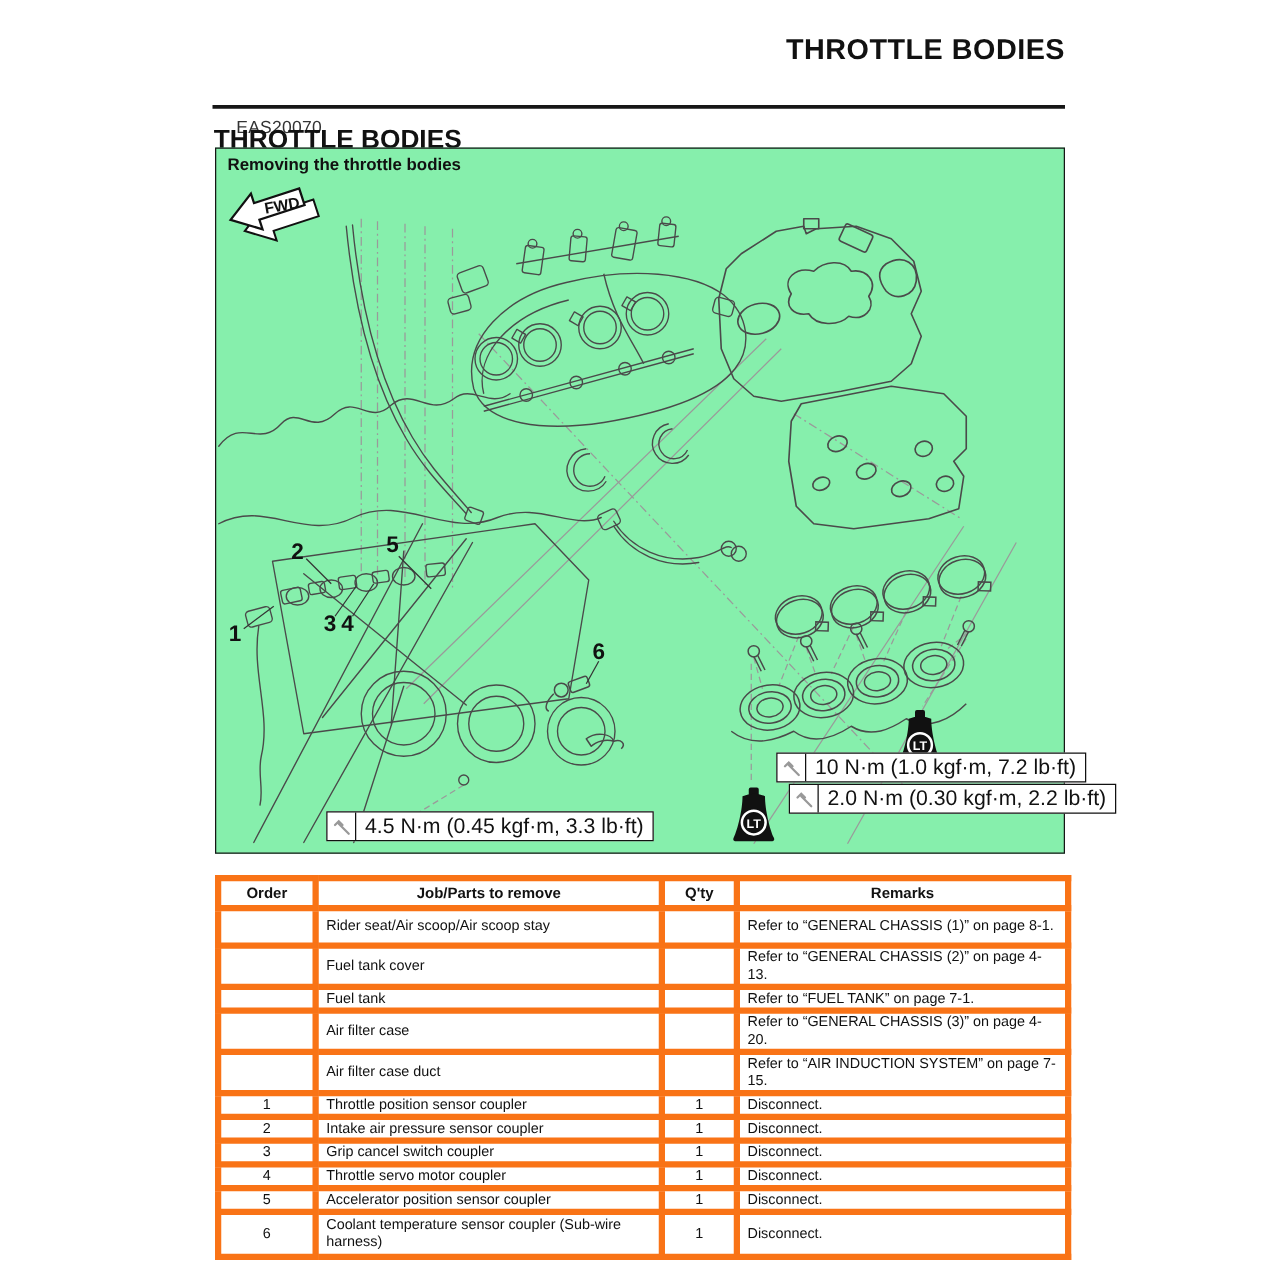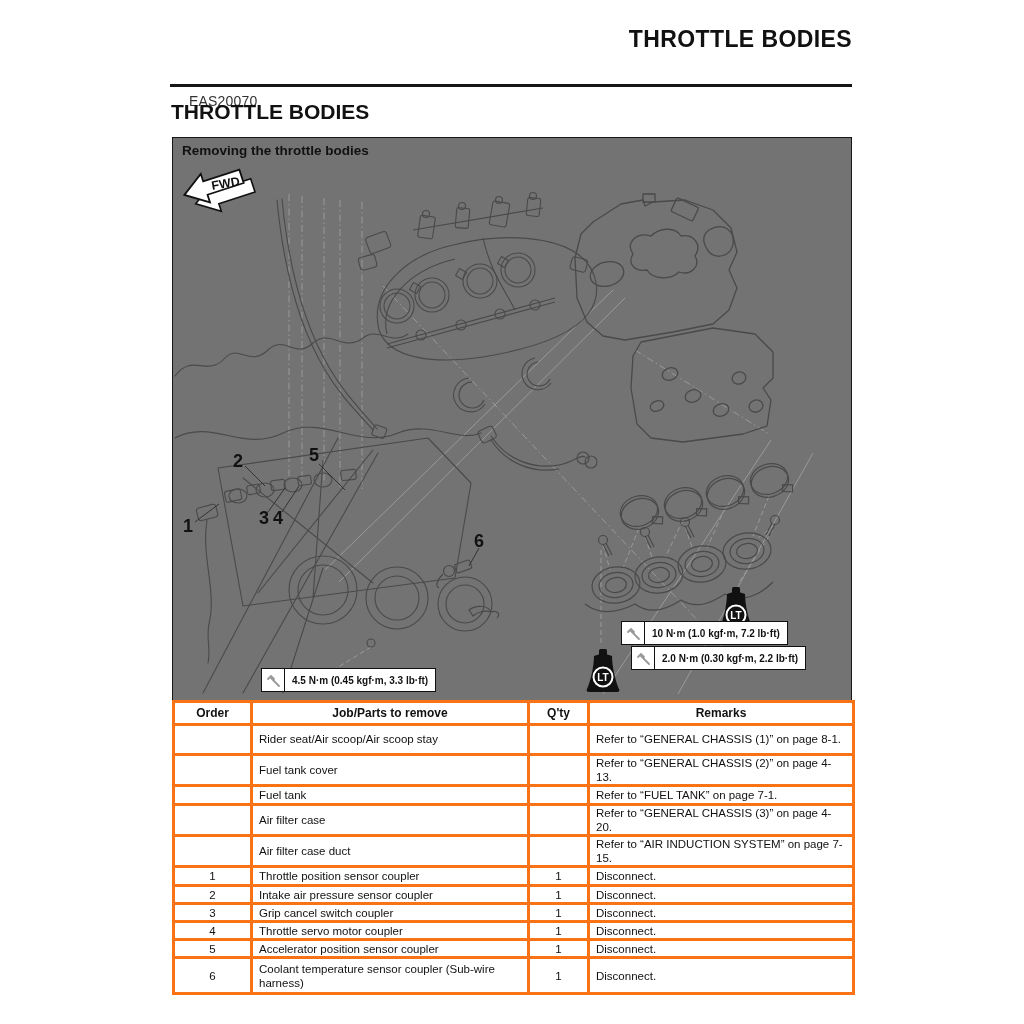--- a/index.html
+++ b/index.html
@@ -4,32 +4,32 @@
 <style>
   html,body{margin:0;padding:0}
   body{width:1024px;height:1024px;background:#fff;position:relative;
        font-family:"Liberation Sans",sans-serif;color:#111}
   .abs{position:absolute}
   #running-header{top:26px;left:172px;width:680px;text-align:right;
        font-size:23px;font-weight:bold;letter-spacing:.4px}
   #header-rule{top:84px;left:170px;width:682px;height:3px;background:#161616}
   #section-code{top:93px;left:189px;font-size:14px;color:#333;letter-spacing:.2px}
   #section-title{top:100px;left:171px;font-size:21px;font-weight:bold}
-  #figure-box{top:137px;left:172px;width:678px;height:563px;border:1.5px solid #161616;background:#737373}
+  #figure-box{top:118px;left:172px;width:678px;height:563px;border:1.5px solid #161616;background:#86efac}
   #figure-caption{position:absolute;top:5px;left:9px;font-size:13.5px;font-weight:bold;z-index:5}
   #figure-art{position:absolute;left:0;top:0;z-index:1}
   .torque{position:absolute;display:inline-flex;align-items:stretch;z-index:6;
        border:1.5px solid #111;background:#fff;height:22px}
   .torque .wicon{width:22px;border-right:1.5px solid #111;display:flex;align-items:center;justify-content:center}
-  .torque .tlabel{font-size:10px;font-weight:bold;padding:0 7px;display:flex;align-items:center;white-space:nowrap}
+  .torque .tlabel{font-size:17px;font-weight:normal;padding:0 7px;display:flex;align-items:center;white-space:nowrap}
   .callout{position:absolute;font-size:18px;font-weight:bold;transform:translate(-50%,-50%);z-index:6;
        font-family:"Liberation Sans",sans-serif}
   #parts-table{position:absolute;top:700px;left:172px;width:680px;border-collapse:collapse;
        table-layout:fixed;border:1.5px solid #111}
-  #parts-table td,#parts-table th{border:3px solid #f97316;font-size:11.5px;padding:0 6px;
+  #parts-table td,#parts-table th{border:5px solid #f97316;font-size:11.5px;padding:0 6px;
        line-height:1.22;vertical-align:middle;overflow:hidden}
   #parts-table th{font-size:12px;text-align:center;padding:2px 4px}
   td.c{text-align:center}
   tr.h23{height:23px}tr.h19{height:19px}tr.h18{height:18px}tr.h30{height:30px}tr.h36{height:36px}
 </style>
 </head>
 <body>
 
 <div class="abs" id="running-header">THROTTLE BODIES</div>
 <div class="abs" id="header-rule"></div>

